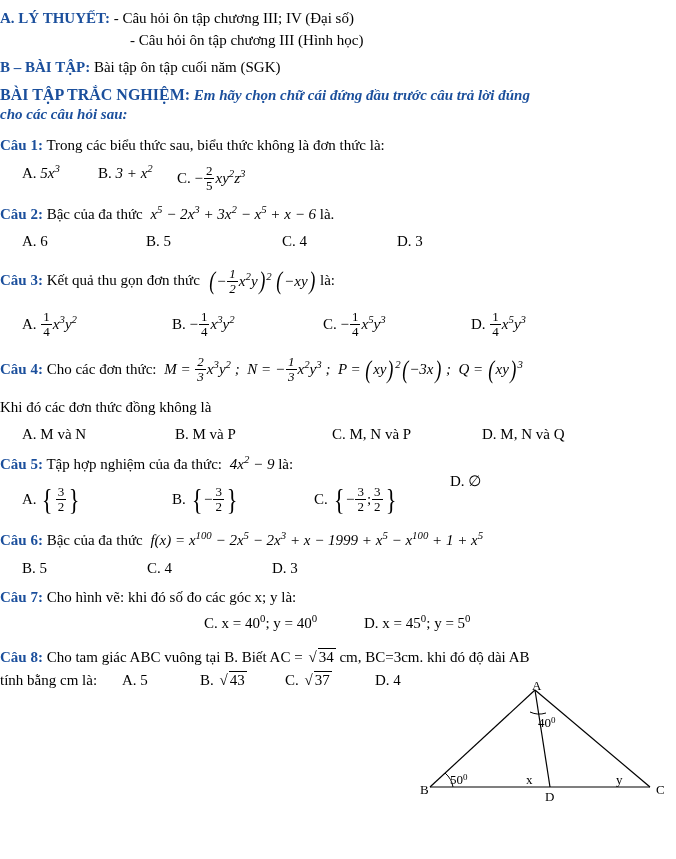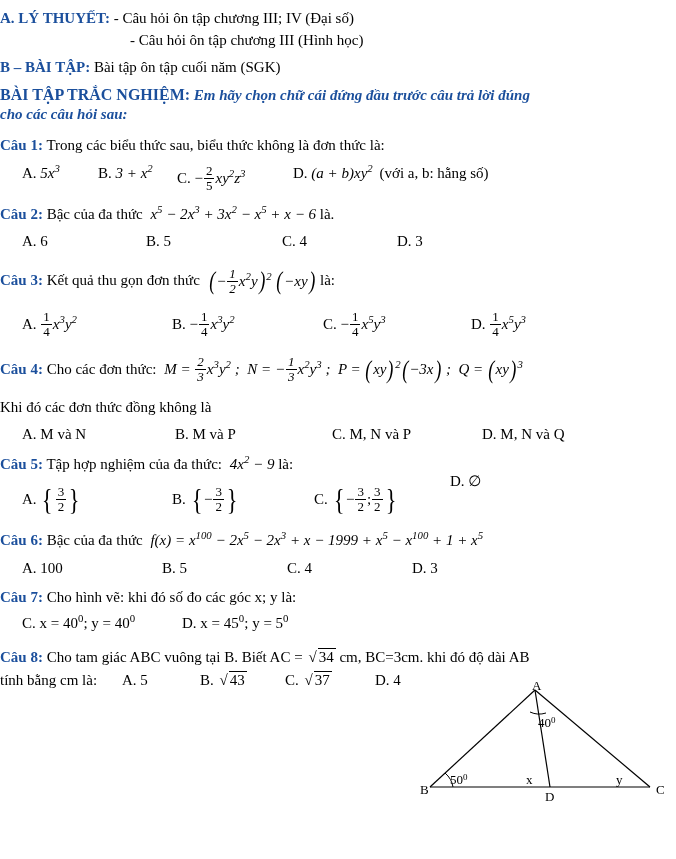--- a/index.html
+++ b/index.html
@@ -129,25 +129,20 @@
       <span class="mathvar">5<i>x</i><sup>3</sup></span>
     </span>
     <span class="opt" style="width:79px;">
       <span>B.</span>
       <span class="mathvar">3 + <i>x</i><sup>2</sup></span>
     </span>
     <span class="opt" style="width:116px;">
       <span>C.</span>
       <span>−</span><span class="frac"><span class="num">2</span><span class="den">5</span></span><span class="mathvar"><i>xy</i><sup>2</sup><i>z</i><sup>3</sup></span>
     </span>
-    <span class="opt">
-      <span>D.</span>
-      <span class="mathvar">(<i>a</i> + <i>b</i>)<i>xy</i><sup>2</sup></span>
-      <span style="margin-left:3px;">(với a, b: hằng số)</span>
-    </span>
   </div>
 
   <div class="line" style="margin-top:13px;">
     <span class="blue">Câu 2:</span>
     <span>Bậc của đa thức</span>
     <span class="mathvar" style="margin-left:4px;">
       <i>x</i><sup>5</sup> − 2<i>x</i><sup>3</sup> + 3<i>x</i><sup>2</sup> − <i>x</i><sup>5</sup> + <i>x</i> − 6
     </span>
     <span>là.</span>
   </div>
@@ -256,44 +251,40 @@
   </div>
 
   <div class="line" style="margin-top:14px;">
     <span class="blue">Câu 6:</span>
     <span>Bậc của đa thức</span>
     <span class="mathvar" style="margin-left:4px;">
       <i>f</i>(<i>x</i>) = <i>x</i><sup>100</sup> − 2<i>x</i><sup>5</sup> − 2<i>x</i><sup>3</sup> + <i>x</i> − 1999 + <i>x</i><sup>5</sup> − <i>x</i><sup>100</sup> + 1 + <i>x</i><sup>5</sup>
     </span>
   </div>
   <div class="opts" style="margin-top:11px;">
-    <span class="opt" style="width:140px;">
-      <span>A.</span>
-      <span>100</span>
-    </span>
     <span class="opt" style="width:125px;">
       <span>B.</span>
       <span>5</span>
     </span>
     <span class="opt" style="width:125px;">
       <span>C.</span>
       <span>4</span>
     </span>
     <span class="opt">
       <span>D.</span>
       <span>3</span>
     </span>
   </div>
 
   <div class="q7block">
     <div class="line" style="margin-top:12px;">
       <span class="blue">Câu 7:</span>
       <span>Cho hình vẽ: khi đó số đo các góc x; y là:</span>
     </div>
-    <div class="opts" style="margin-top:9px;">
+    <div class="opts" style="margin-top:9px;justify-content:center;">
       <span class="opt" style="width:160px;">
         <span>C.</span>
         <span>x = 40<sup>0</sup>; y = 40<sup>0</sup></span>
       </span>
       <span class="opt" style="width:120px;">
         <span>D.</span>
         <span>x = 45<sup>0</sup>; y = 5<sup>0</sup></span>
       </span>
     </div>
   </div>

